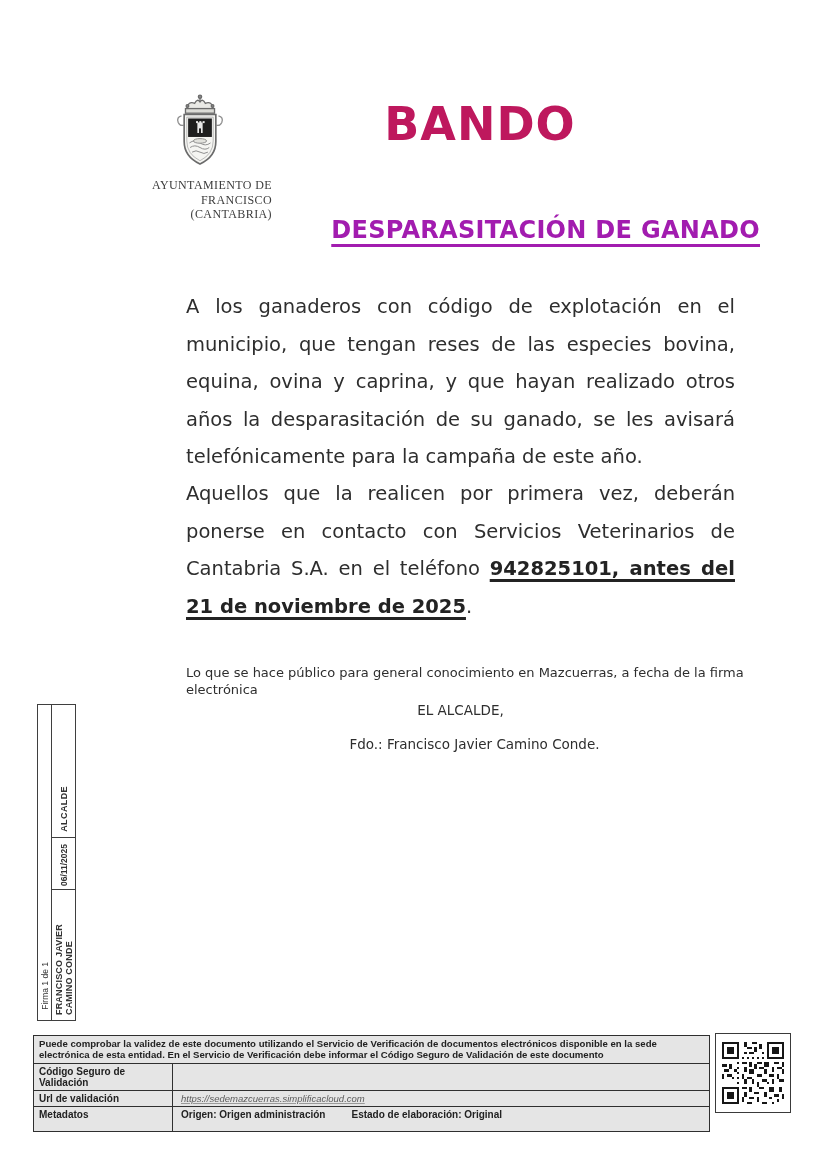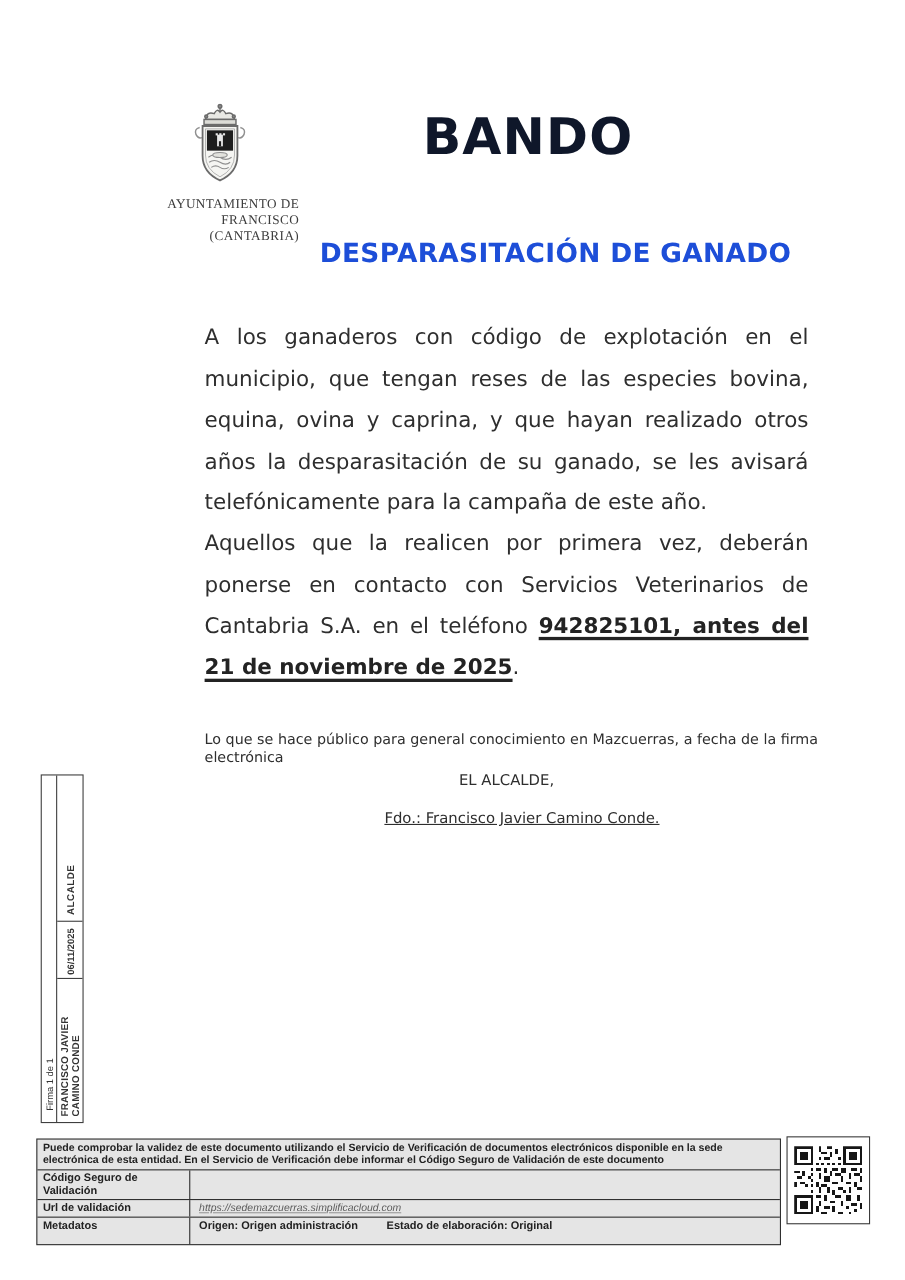--- a/index.html
+++ b/index.html
@@ -8,45 +8,45 @@
     position:relative; width:823px; height:1164px; margin:0 auto;
     background:#ffffff; overflow:hidden; color:#2d2d2d;
     font-family:"DejaVu Sans", sans-serif;
   }
   
   .crest-block { position:absolute; left:128px; top:94px; width:144px; text-align:right; }
   .crest-block svg { display:block; margin:0 auto; }
   .org-lines { margin-top:6px; font-family:"Liberation Serif", serif; font-size:12px; line-height:14.5px; color:#3c3c3c; letter-spacing:0.4px; }
   .doc-title {
     position:absolute; left:300px; top:97px; width:360px; text-align:center;
-    font-size:46px; font-weight:bold; letter-spacing:1px; color:#0f172a;
+    font-size:46px; font-weight:bold; letter-spacing:1px; color:#be185d;
   }
   .doc-subject {
-    position:absolute; left:250px; top:216px; width:510px; text-align:center;
-    font-size:24px; font-weight:bold; color:#1d4ed8; letter-spacing:0.3px;
-    text-decoration-thickness:3px; text-underline-offset:6px;
+    position:absolute; left:250px; top:216px; width:510px; text-align:right;
+    font-size:24px; font-weight:bold; color:#a21caf; letter-spacing:0.3px;
+    text-decoration:underline; text-decoration-thickness:3px; text-underline-offset:6px;
   }
   
   .body-par {
     position:absolute; left:186px; width:549px;
     font-size:19.5px; line-height:37.5px; color:#2e2e2e;
     text-align:justify;
   }
   .par-1 { top:288px; }
   .par-2 { top:475px; }
   .emph {
     font-weight:bold; color:#232323;
     text-decoration:underline; text-decoration-thickness:2.5px; text-underline-offset:4px;
   }
   .closing-notice {
     position:absolute; left:186px; top:664px; width:558px;
     font-size:13px; line-height:17px; color:#2e2e2e;
   }
   .role-line { position:absolute; left:186px; top:702px; width:549px; text-align:center; font-size:13.5px; color:#2e2e2e; }
-  .fdo-line  { position:absolute; left:200px; top:736px; width:549px; text-align:center; font-size:13.5px; color:#2e2e2e;text-decoration:underline; }
+  .fdo-line  { position:absolute; left:200px; top:736px; width:549px; text-align:center; font-size:13.5px; color:#2e2e2e; }
   
   .stamp {
     position:absolute; left:37px; top:704px; width:39px; height:317px;
     border:1px solid #3f3f3f; display:flex; background:#fff;
     font-family:"Liberation Sans", sans-serif; color:#333;
   }
   .stamp-col-firma { width:14px; border-right:1px solid #3f3f3f; position:relative; }
   .stamp-col-main  { flex:1; display:flex; flex-direction:column; }
   .stamp-cell { position:relative; display:flex; justify-content:center; align-items:flex-end; overflow:hidden; }
   .cell-role { height:133px; border-bottom:1px solid #3f3f3f; }

